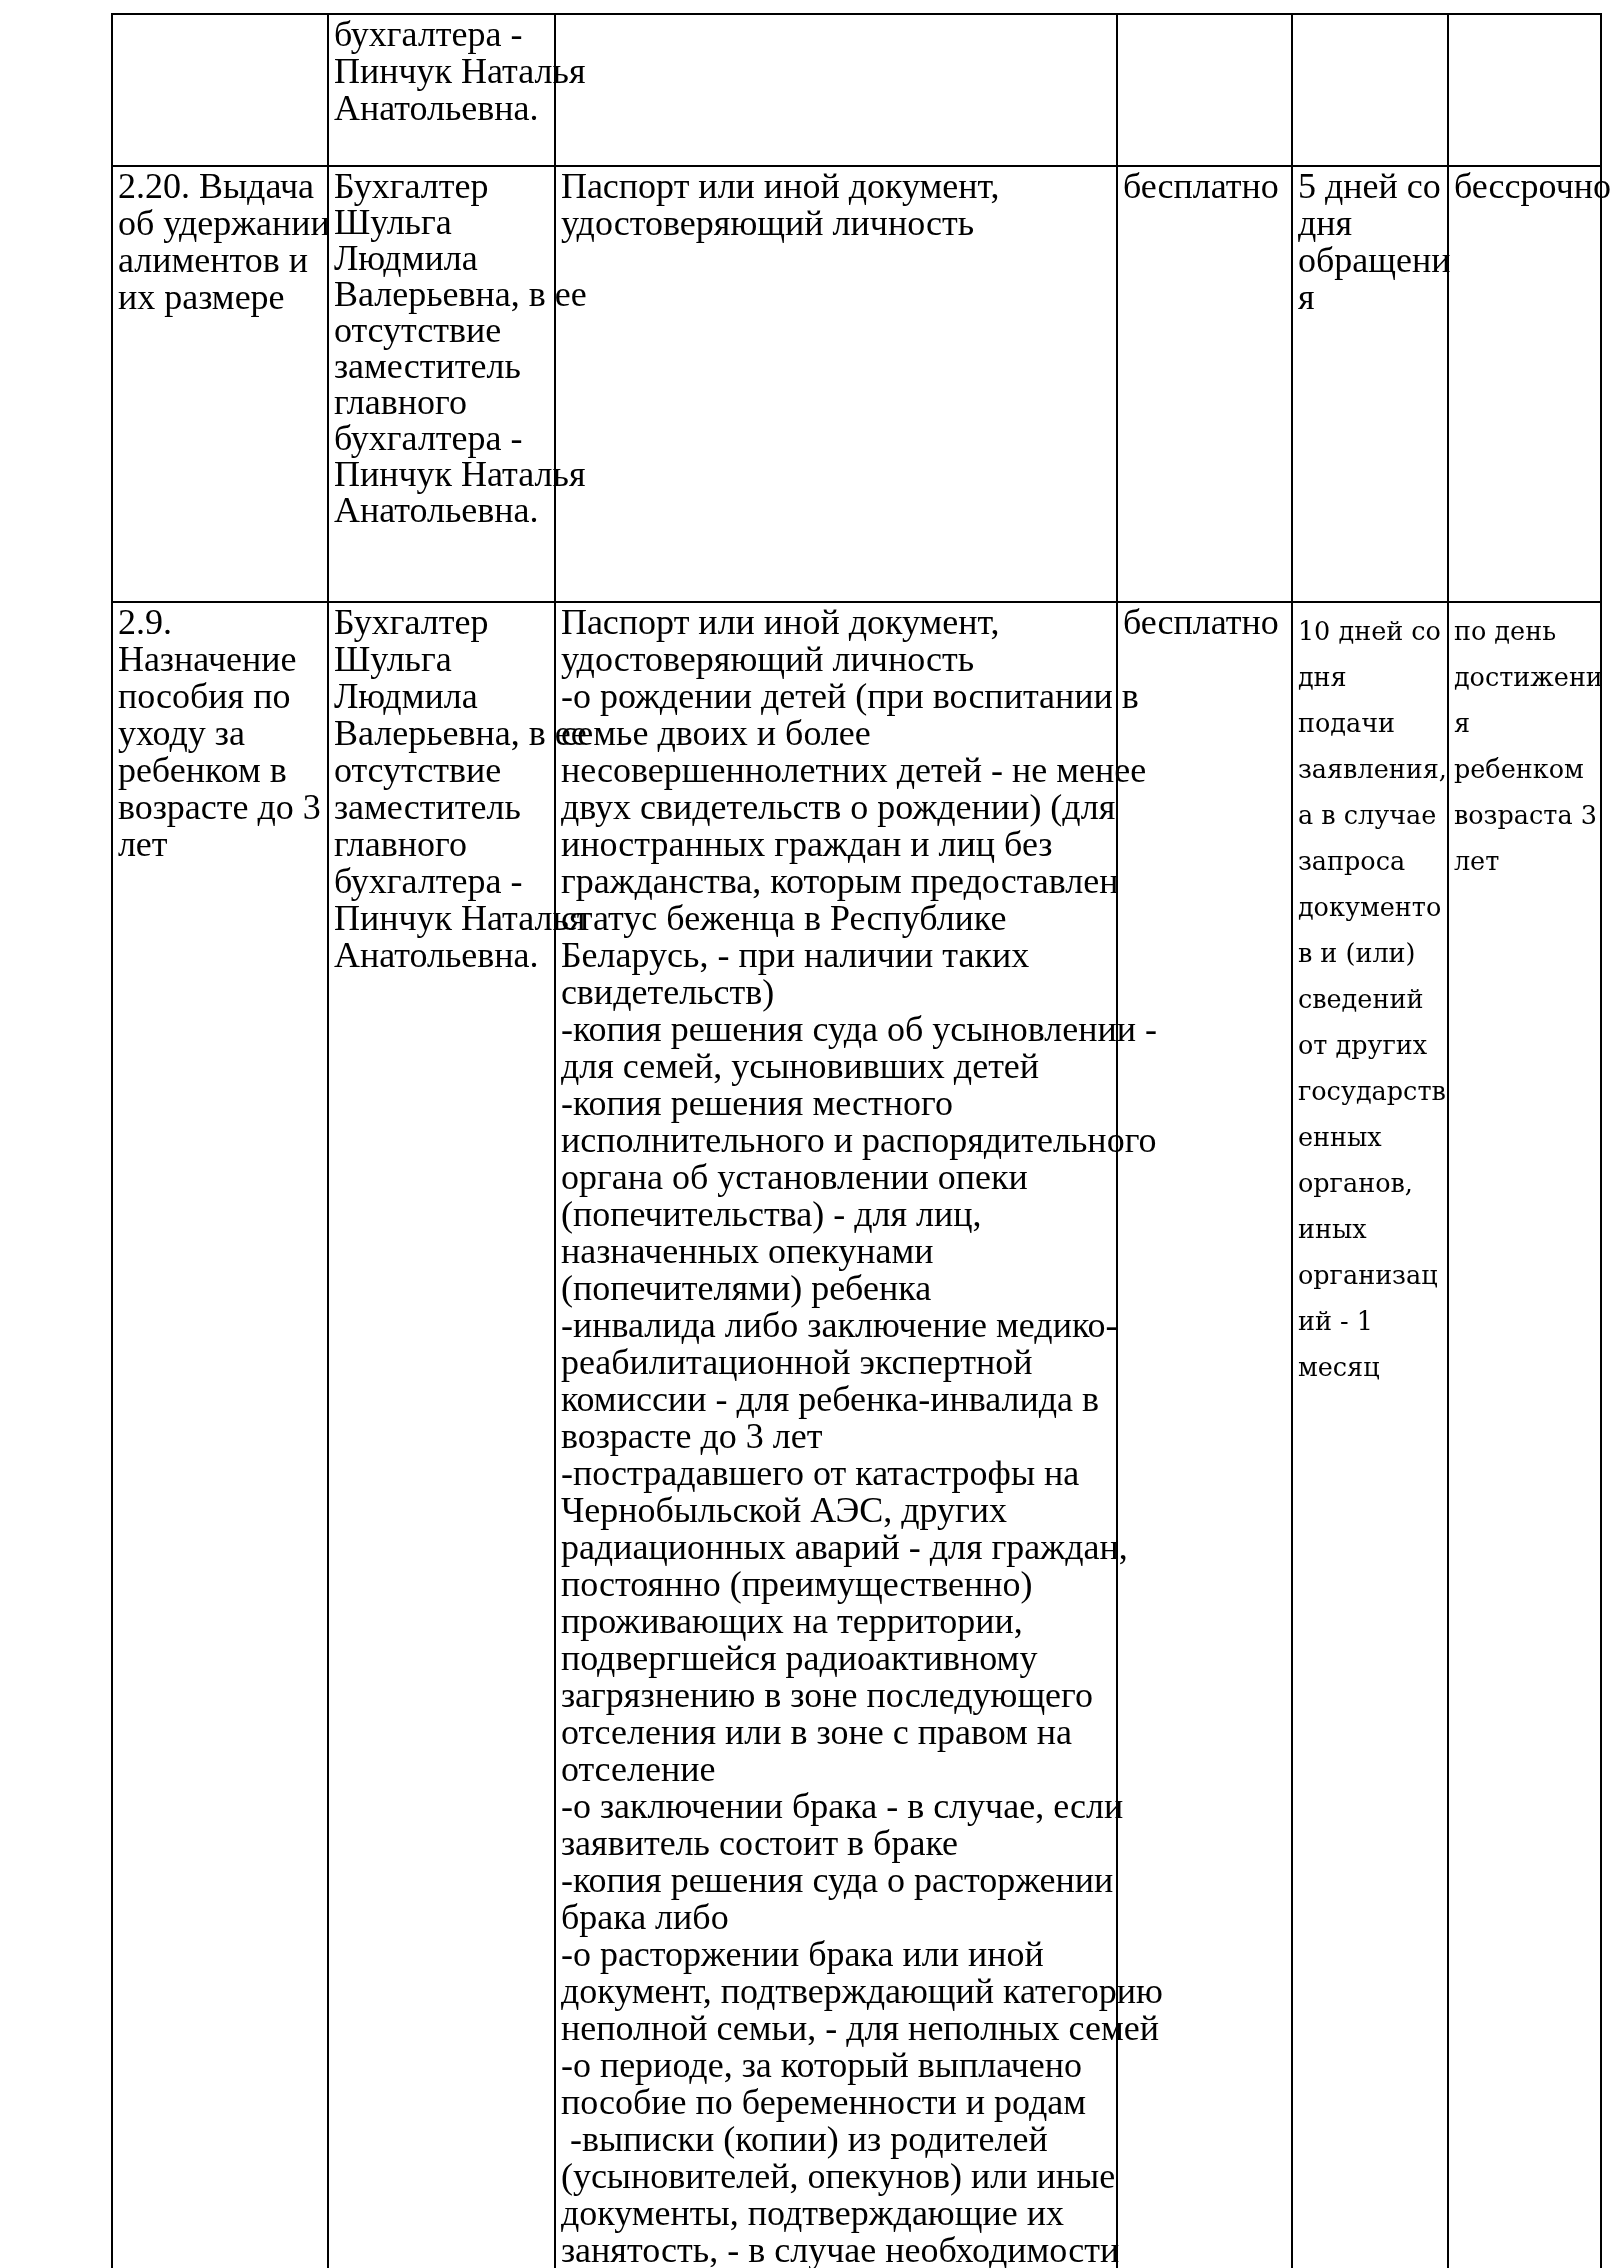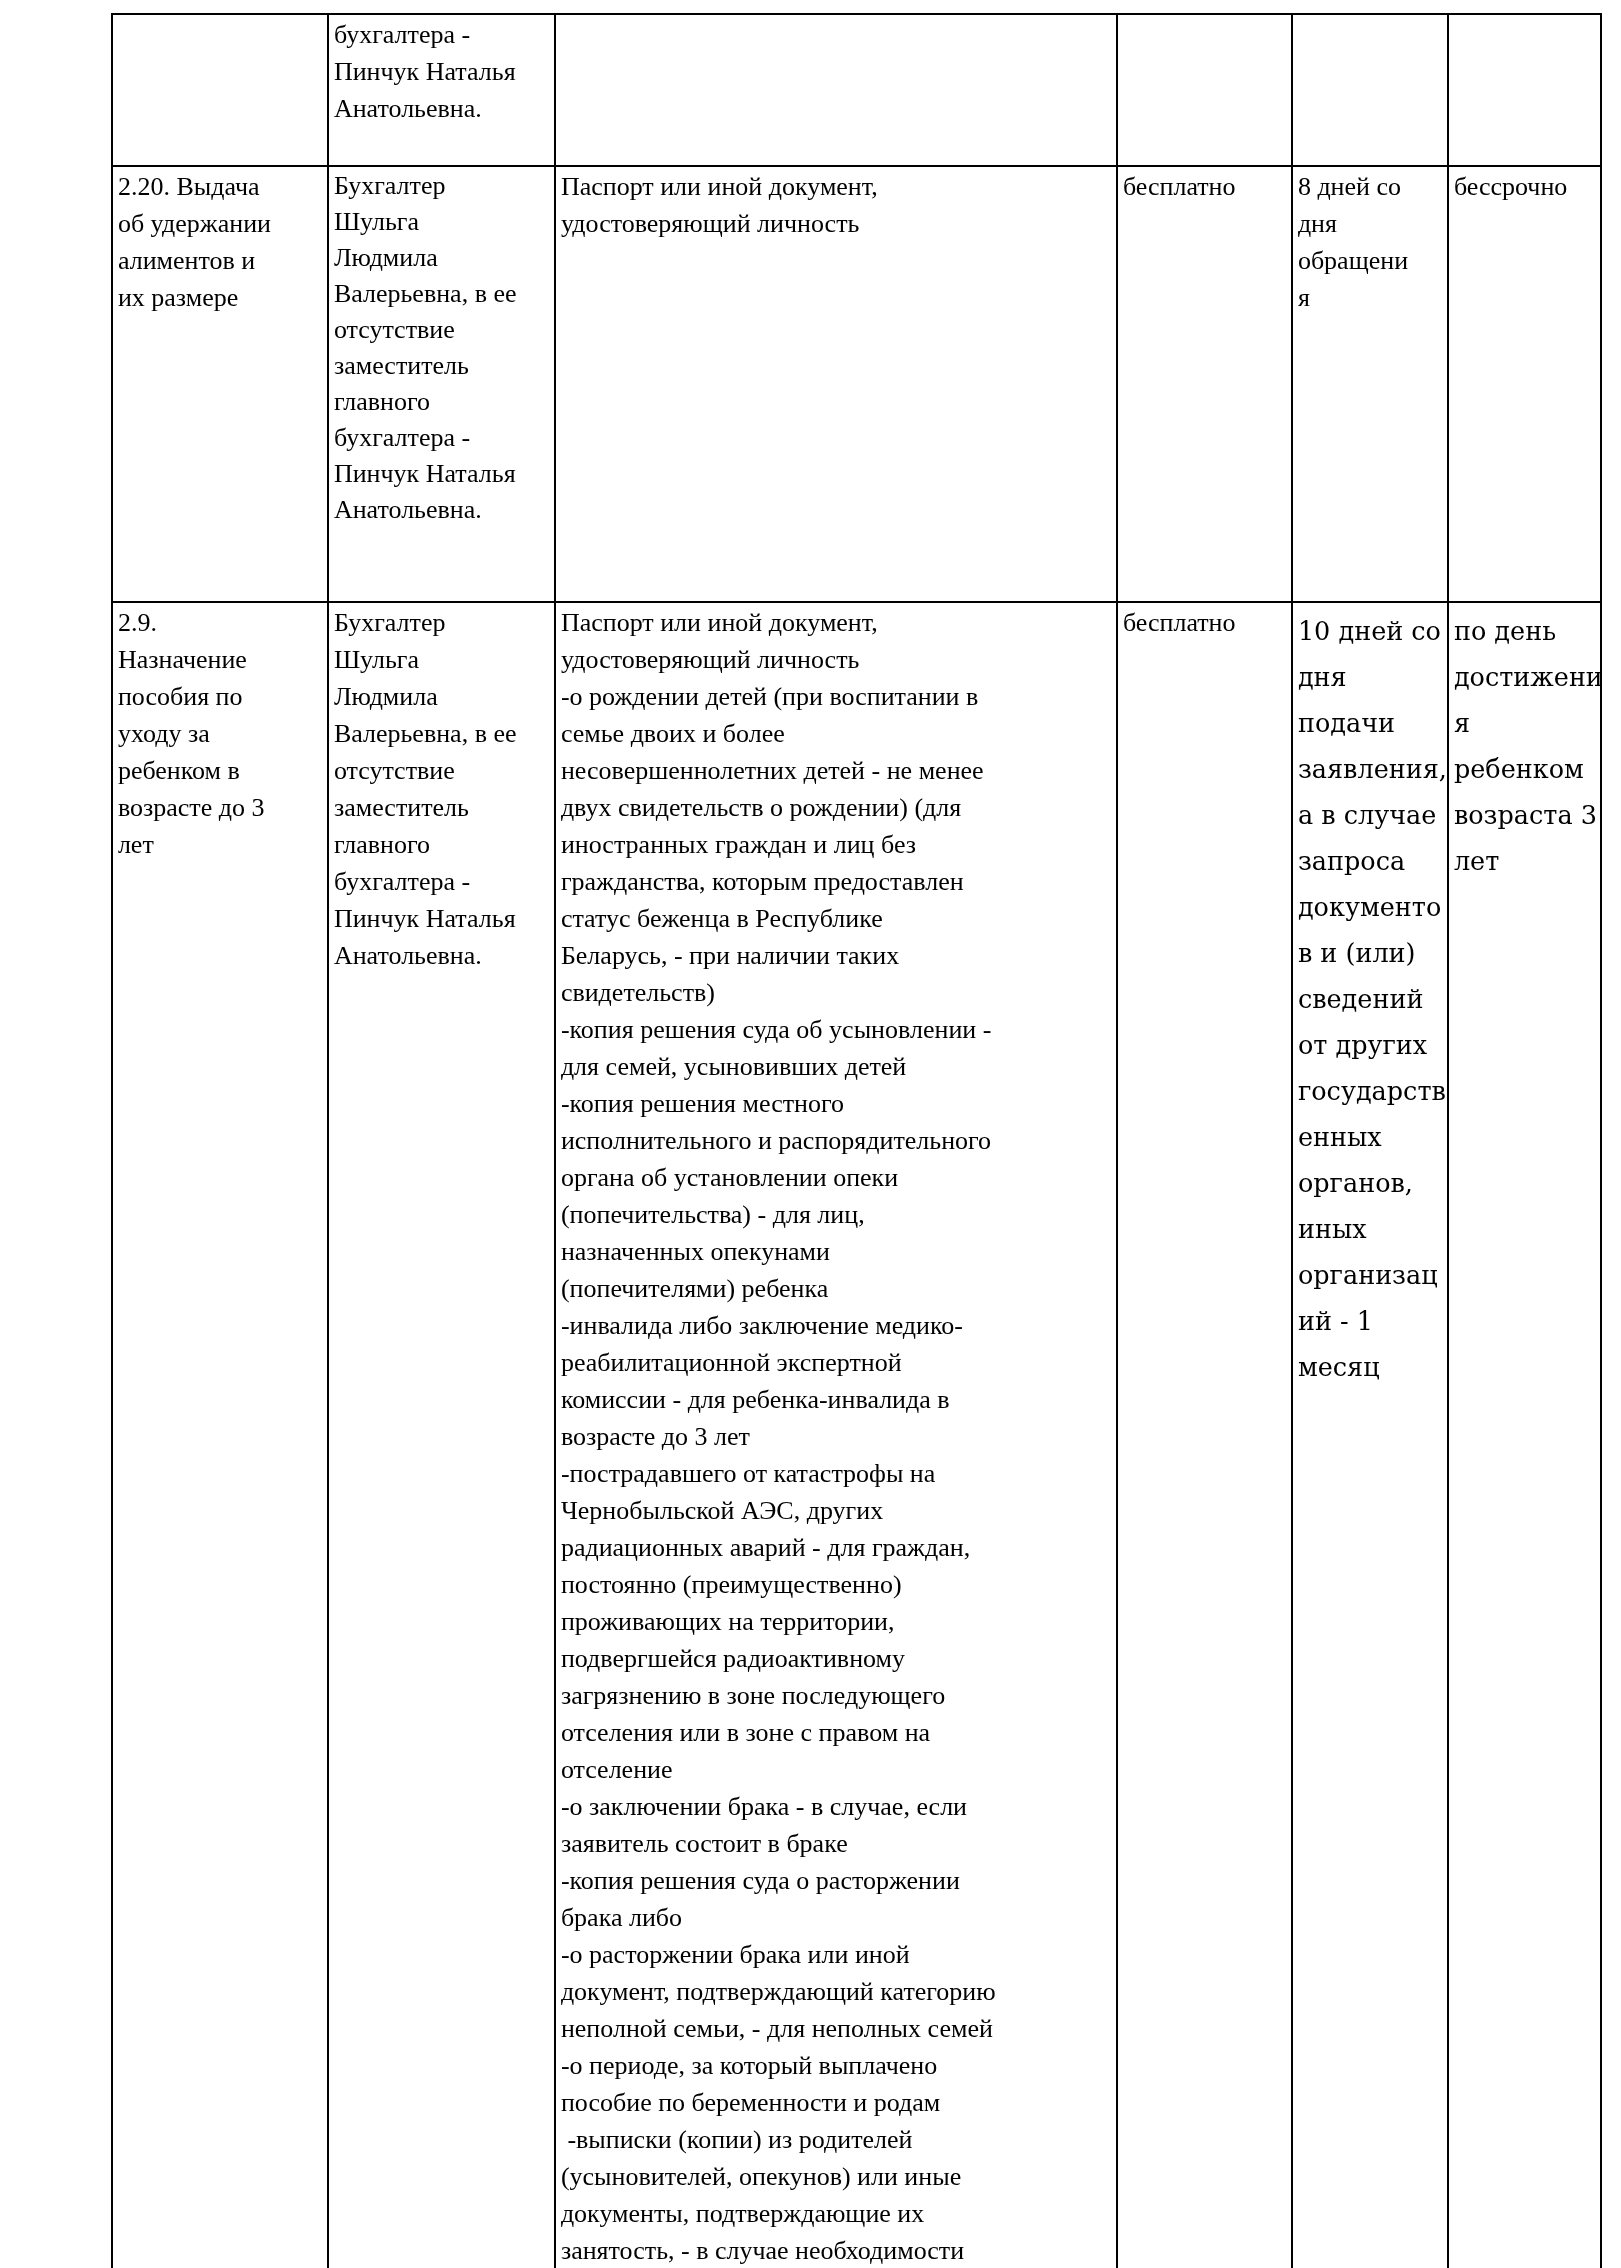--- a/index.html
+++ b/index.html
@@ -27,21 +27,21 @@
   table.doc-table td {
     border: 2px solid #000000;
     border-top-width: 2.9px;
     border-bottom-width: 2.9px;
     vertical-align: top;
     padding: 0;
     overflow: visible;
   }
   .cell-text {
     font-family: "Liberation Serif", serif;
-    font-size: 26px;
+    font-size: 36px;
     line-height: 37px;
     white-space: pre;
     padding: 1px 2px 0 4.9px;
     color: #000000;
   }
   
   .lh-tight { line-height: 36px; }
   
   .cell-text.alt {
     font-family: "DejaVu Serif", serif;
@@ -106,21 +106,21 @@
 Анатольевна.</div>
           </td>
         <td>
             <div class="cell-text">Паспорт или иной документ,
 удостоверяющий личность</div>
           </td>
         <td>
             <div class="cell-text">бесплатно</div>
           </td>
         <td>
-            <div class="cell-text">8 дней со
+            <div class="cell-text">5 дней со
 дня
 обращени
 я</div>
           </td>
         <td>
             <div class="cell-text">бессрочно</div>
           </td>
       </tr>
       <tr style="height:1218px">
         <td>

